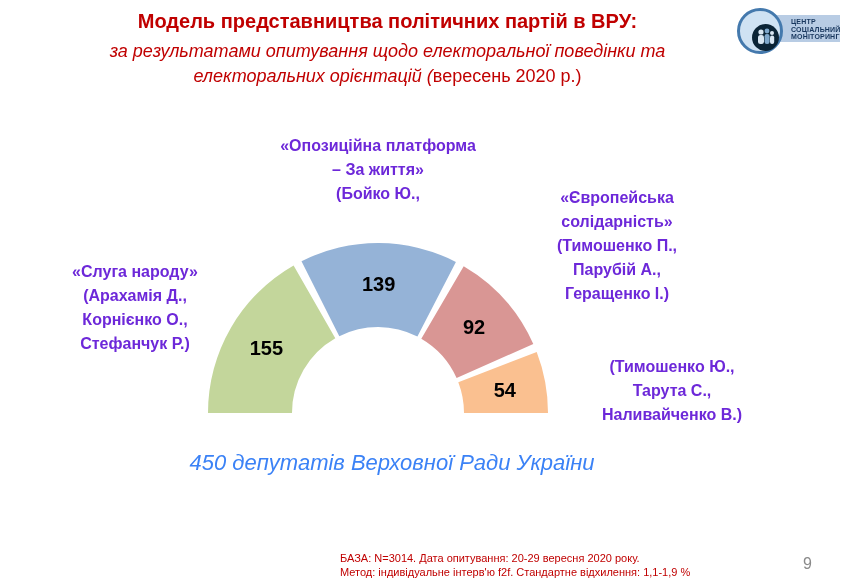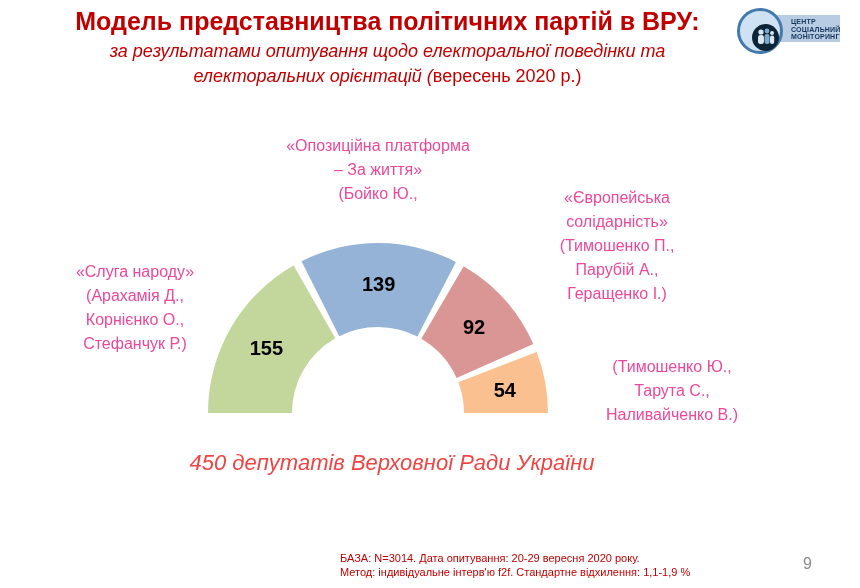--- a/index.html
+++ b/index.html
@@ -5,49 +5,49 @@
   html, body { margin:0; padding:0; }
   body {
     width:860px; height:588px;
     background:#ffffff;
     font-family:"Liberation Sans", sans-serif;
     position:relative; overflow:hidden;
   }
 
   
   .header { position:absolute; top:8px; left:0; width:775px; text-align:center; }
-  .title  { font-size:25px; font-weight:bold; line-height:26px; }
+  .title  { font-size:20px; font-weight:bold; line-height:26px; }
   .subtitle { font-size:18px; font-weight:normal; font-style:italic; line-height:25px; margin-top:5px; }
   .subtitle .upright { font-style:normal; }
 
   
   .logo { position:absolute; left:735px; top:4px; width:115px; height:54px; }
   .logo-band { position:absolute; left:28px; top:11px; width:77px; height:27px; }
   .logo-text { position:absolute; left:56px; top:14px; font-size:7px; font-weight:bold;
                line-height:7.5px; letter-spacing:0.2px; white-space:nowrap; }
   .logo-ring { position:absolute; left:2px; top:4px; width:46px; height:46px;
                border-radius:50%; border:3px solid #4479AD; background:#CFE2F3; box-sizing:border-box; }
   .logo-core { position:absolute; left:12px; top:13px; width:27px; height:27px; border-radius:50%; }
   .logo-core svg { position:absolute; left:0; top:0; }
 
   
-  .party-label { position:absolute; text-align:center; font-weight:normal;
-                 font-size:16px; line-height:24px; color:#ec4899; }
+  .party-label { position:absolute; text-align:center; font-weight:bold;
+                 font-size:16px; line-height:24px; color:#6d28d9; }
   #label-opzzh { left:248px; top:134px; width:260px; }
   #label-es    { left:497px; top:186px; width:240px; }
   #label-sluha { left:15px;  top:260px; width:240px; }
   #label-batk  { left:552px; top:355px; width:240px; }
 
   
   #donut { position:absolute; left:198px; top:236px; }
   #donut text { font-family:"Liberation Sans", sans-serif; font-weight:bold; font-size:20px;
                 fill:#000000; text-anchor:middle; dominant-baseline:central; }
 
   .center-caption { position:absolute; left:0; top:450px; width:784px; text-align:center;
-                    font-size:22px; font-style:italic; color:#ef4444; }
+                    font-size:22px; font-style:italic; color:#3b82f6; }
 
   
   .footer { position:absolute; left:340px; top:551px; font-size:11px; font-weight:normal; line-height:14px; }
   .page-number { position:absolute; left:803px; top:555px; font-size:16px; color:#8a8a8a; }
 </style>
 </head>
 <body>
 
 <div>
 

